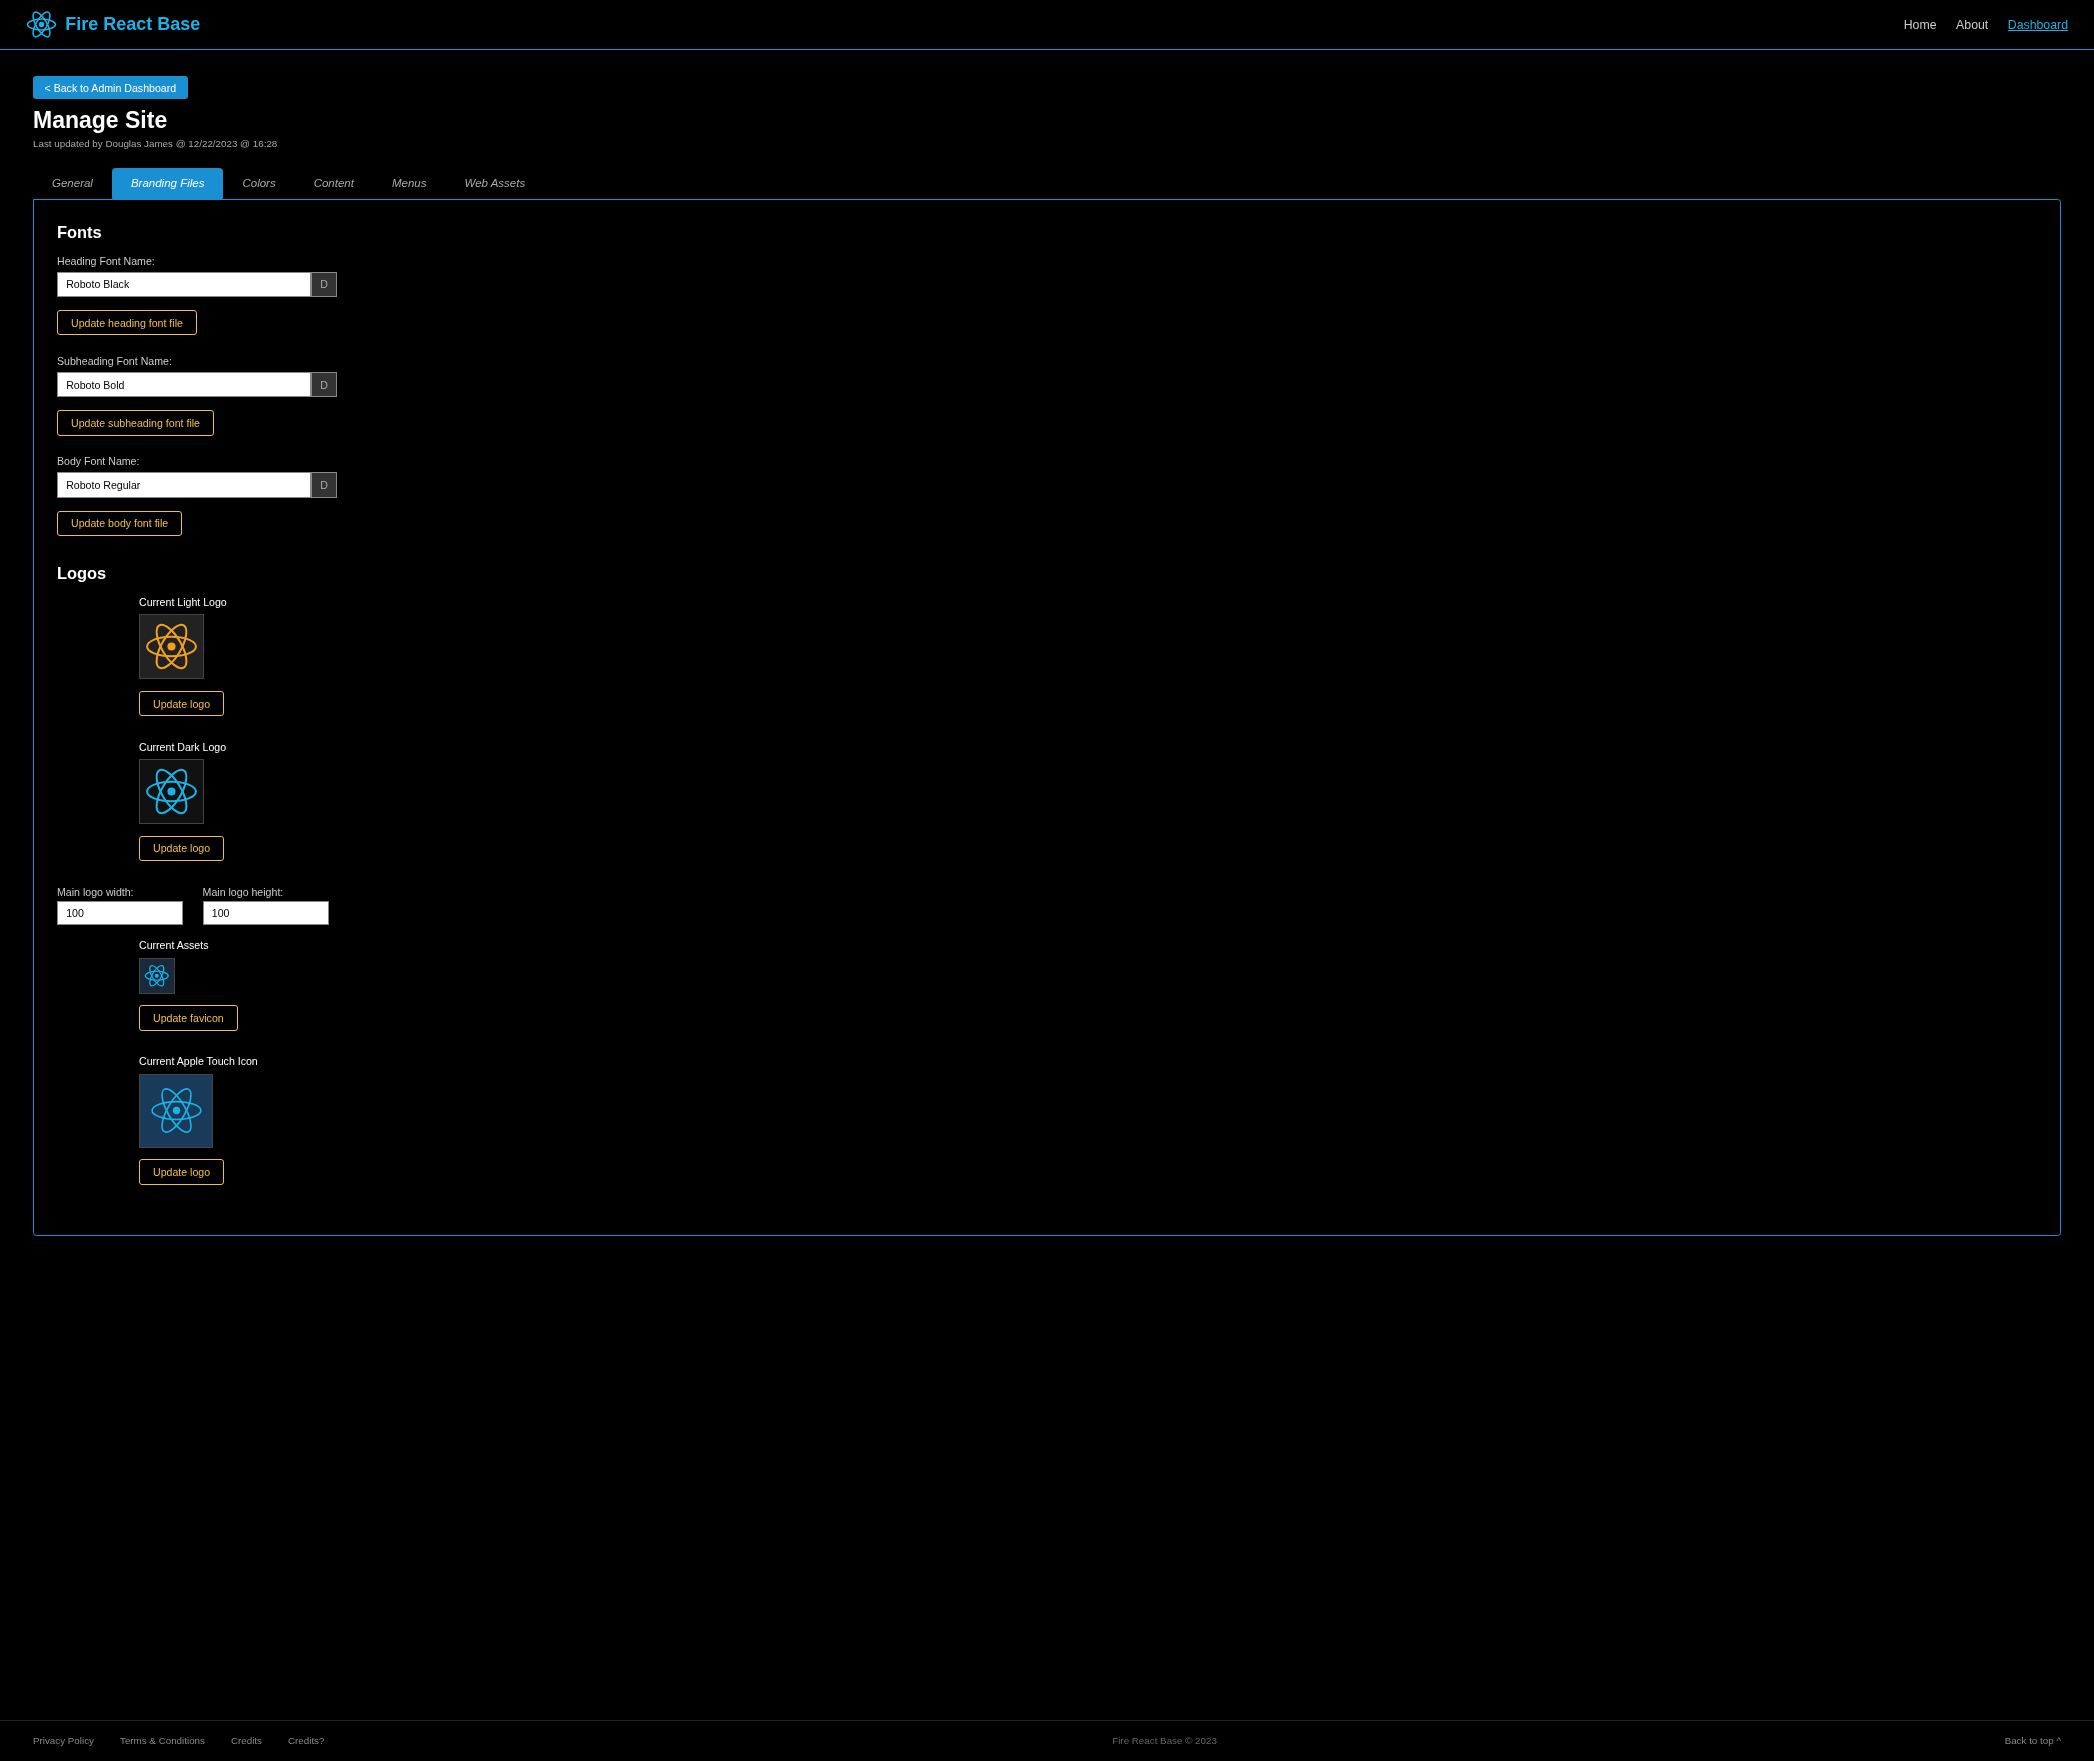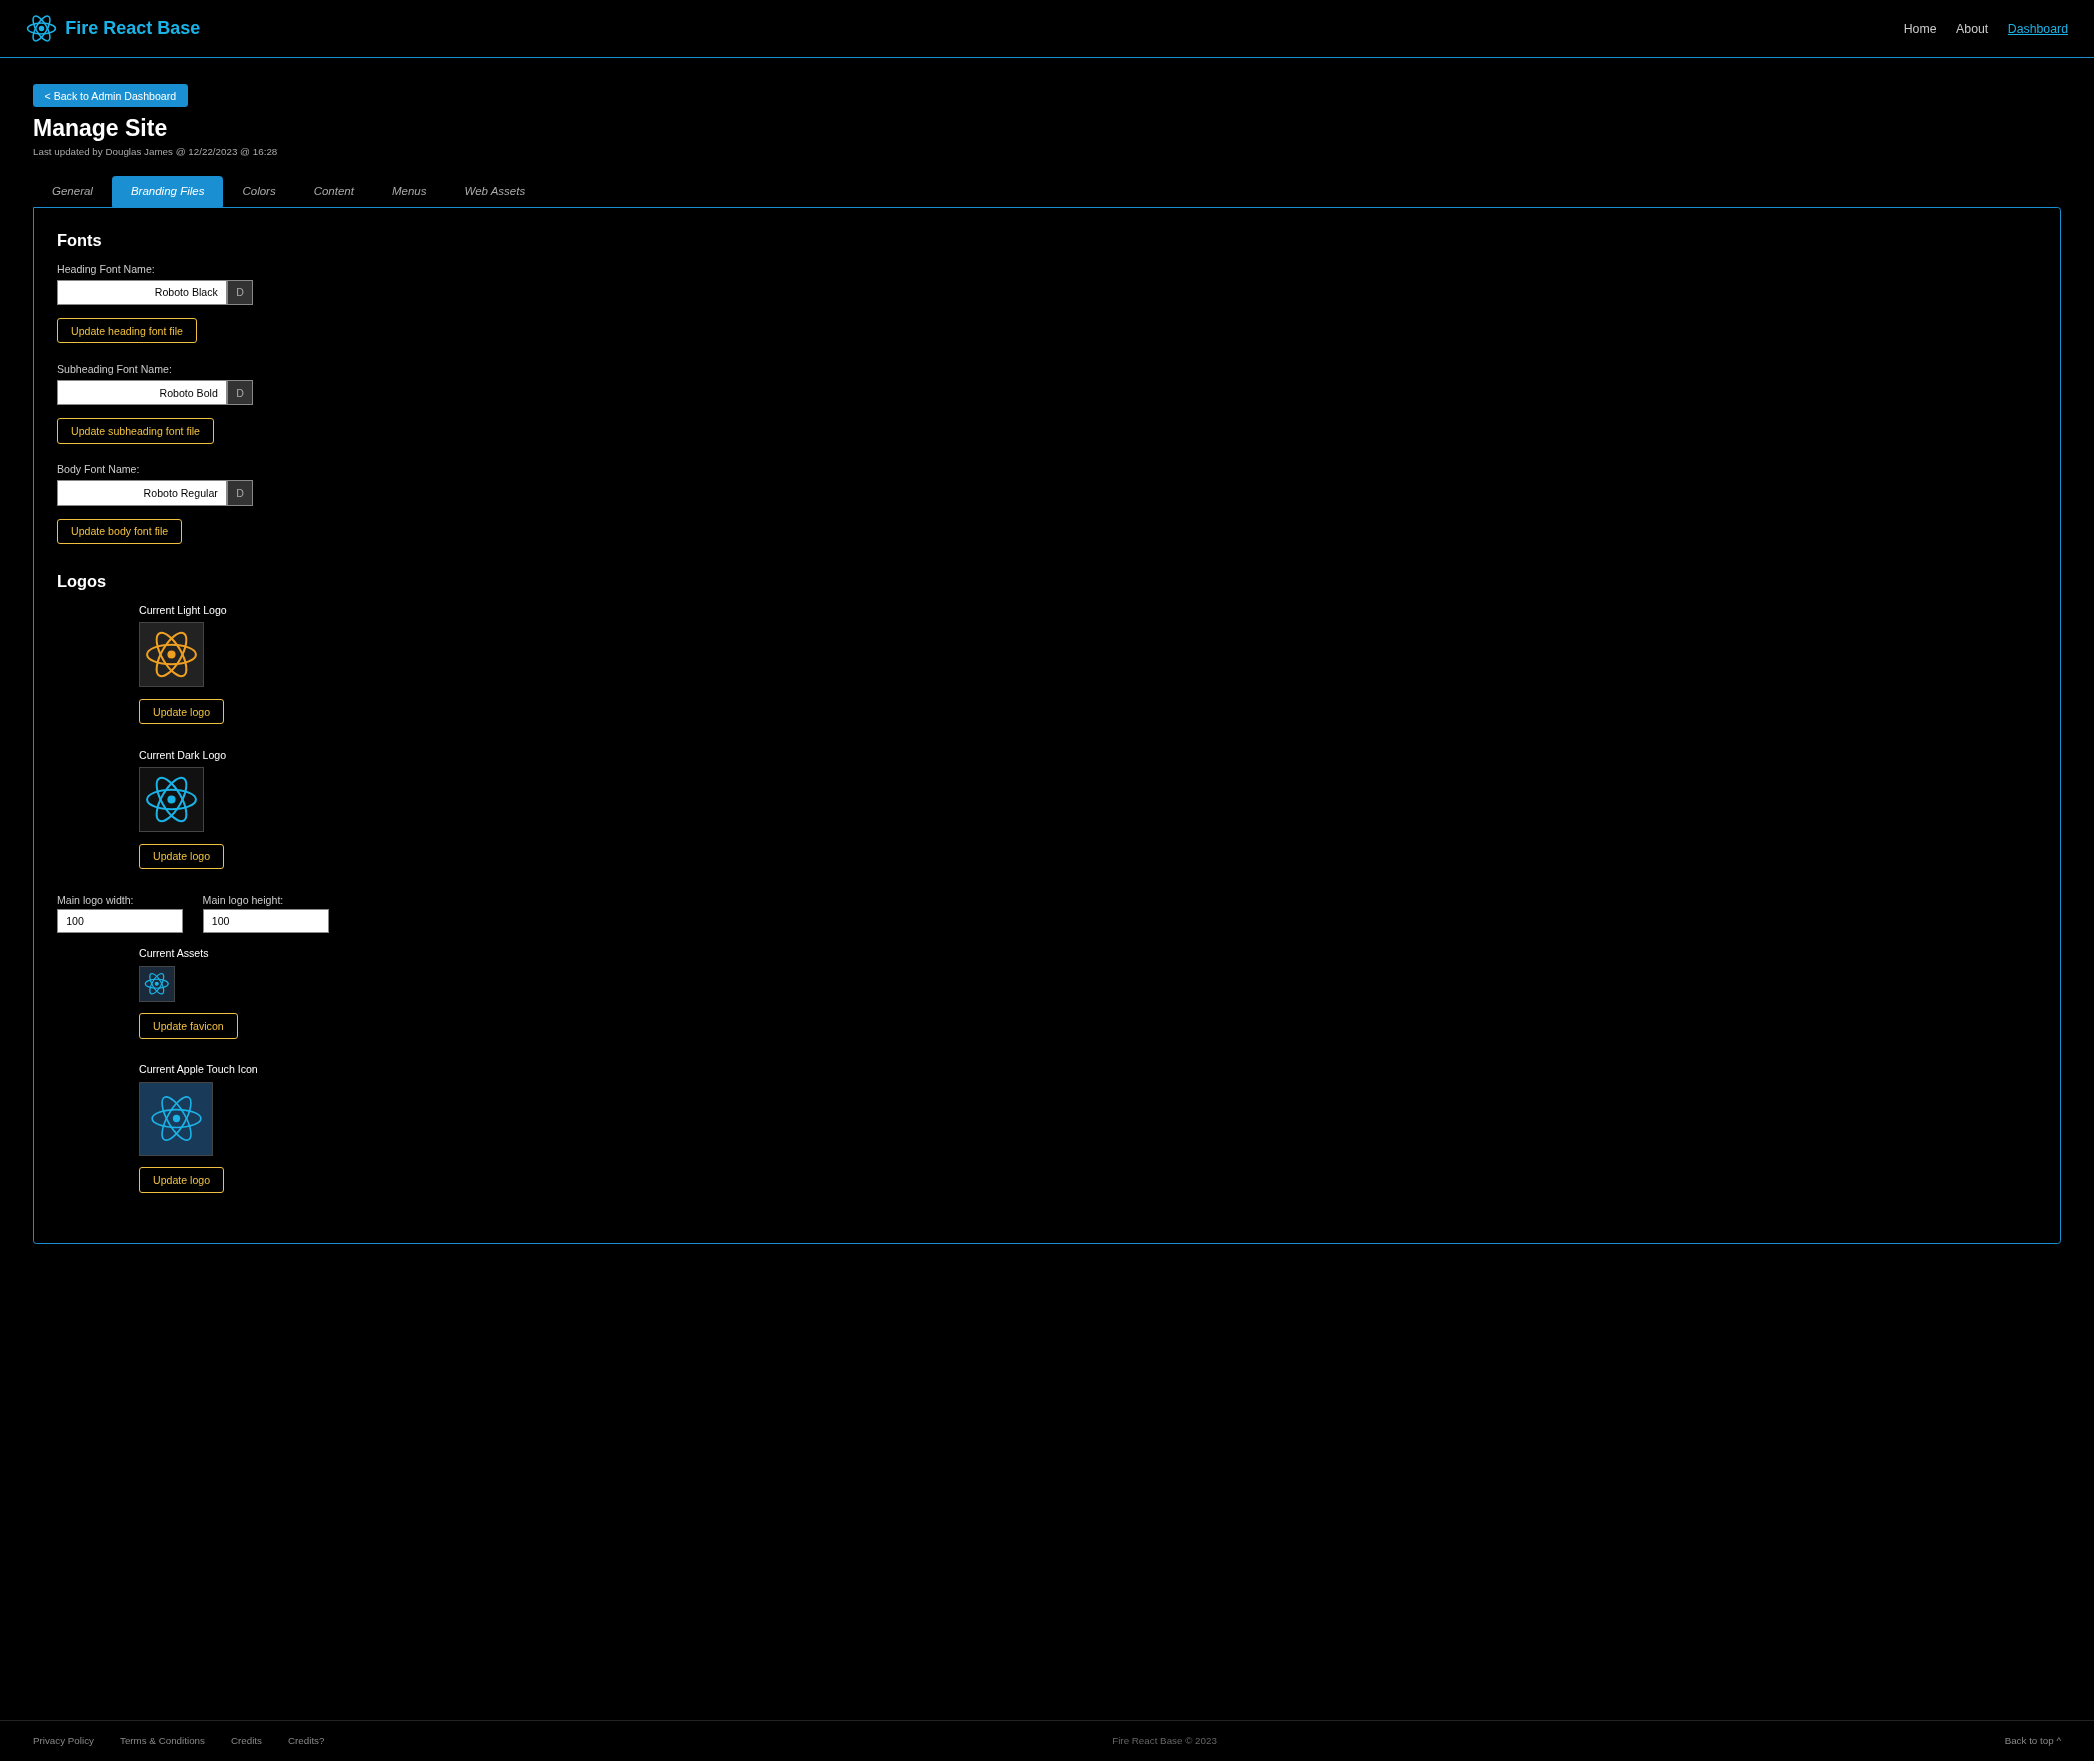--- a/index.html
+++ b/index.html
@@ -14,21 +14,21 @@
       flex-direction: column;
     }
 
     
     .navbar {
       background: #000;
       border-bottom: 1.6px solid #1a8fd1;
       display: flex;
       align-items: center;
       padding: 0 26px;
-      height: 58px;
+      height: 50px;
       position: relative;
     }
     .navbar-brand {
       display: flex;
       align-items: center;
       gap: 8.2px;
       flex: 1;
     }
     .navbar-brand-text {
       font-size: 18px;
@@ -140,23 +140,22 @@
       gap: 0;
       margin-bottom: 8.2px;
     }
 
     .text-input {
       background: #fff;
       color: #000;
       border: 0.8px solid #888;
       padding: 5.7px 8.2px;
       font-size: 10.6px;
-      width: 170px;
+      width: 254px;
       outline: none;
-      text-align: right;
     }
 
     .input-icon-btn {
       background: #333;
       border: 0.8px solid #888;
       color: #aaa;
       padding: 5.7px 8.2px;
       cursor: pointer;
       font-size: 10.6px;
       height: 100%;

